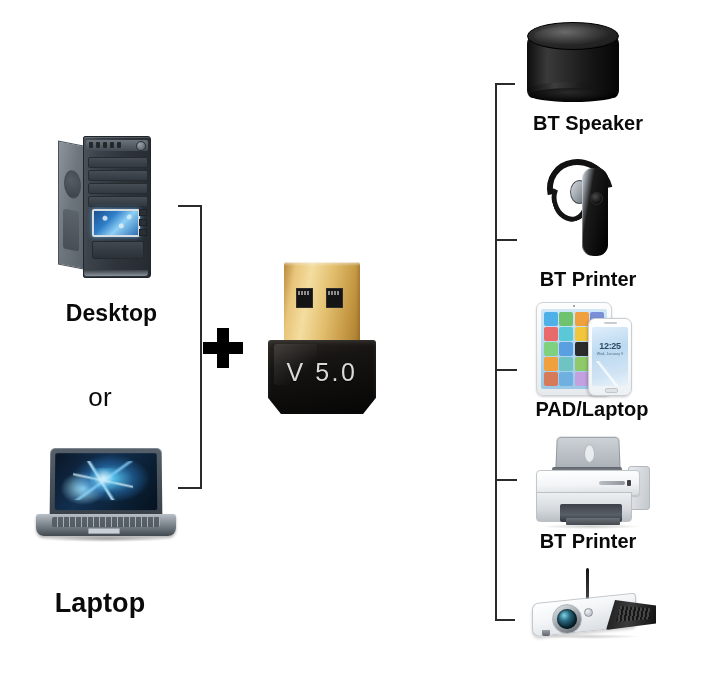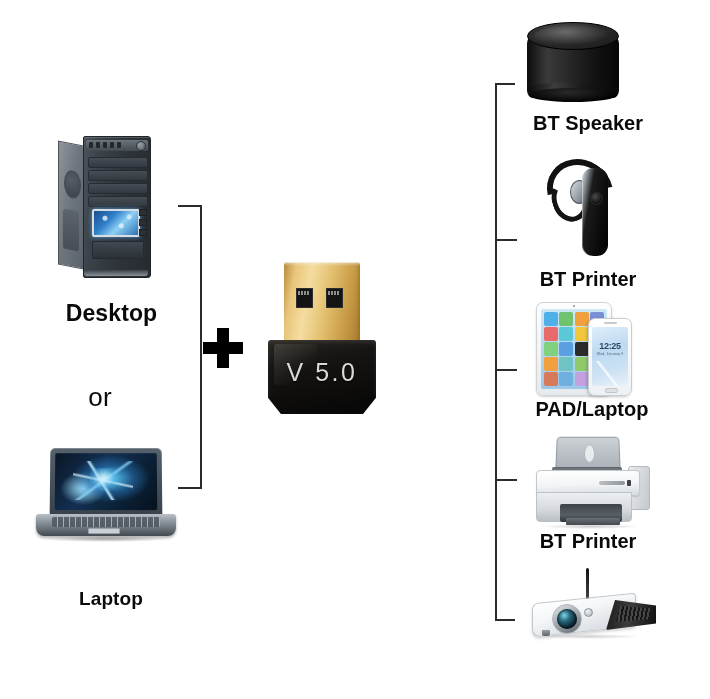--- a/index.html
+++ b/index.html
@@ -9,21 +9,21 @@
   }
   .stage{position:absolute;inset:0;}
 
   
   .label{
     position:absolute;color:#0a0a0a;font-weight:bold;white-space:nowrap;
     text-align:center;letter-spacing:0.1px;
   }
   .lbl-desktop{left:0;top:300;width:223px;font-size:23px;}
   .lbl-or{left:0;width:200px;font-size:26px;font-weight:normal;}
-  .lbl-laptop{left:0;width:200px;font-size:19px;margin-left:11px;}
+  .lbl-laptop{left:0;width:200px;font-size:27px;}
   .rlabel{position:absolute;color:#0a0a0a;font-weight:bold;font-size:20px;white-space:nowrap;}
 
   
   .brk{position:absolute;border-color:#2b2b2b;border-style:solid;}
   .brk-left{border-width:2px 2px 2px 0;border-radius:0;}
   .brk-right{border-width:2px 0 2px 2px;}
   .tick{position:absolute;background:#2b2b2b;height:2px;}
 
   
   .plus{position:absolute;width:40px;height:40px;}

